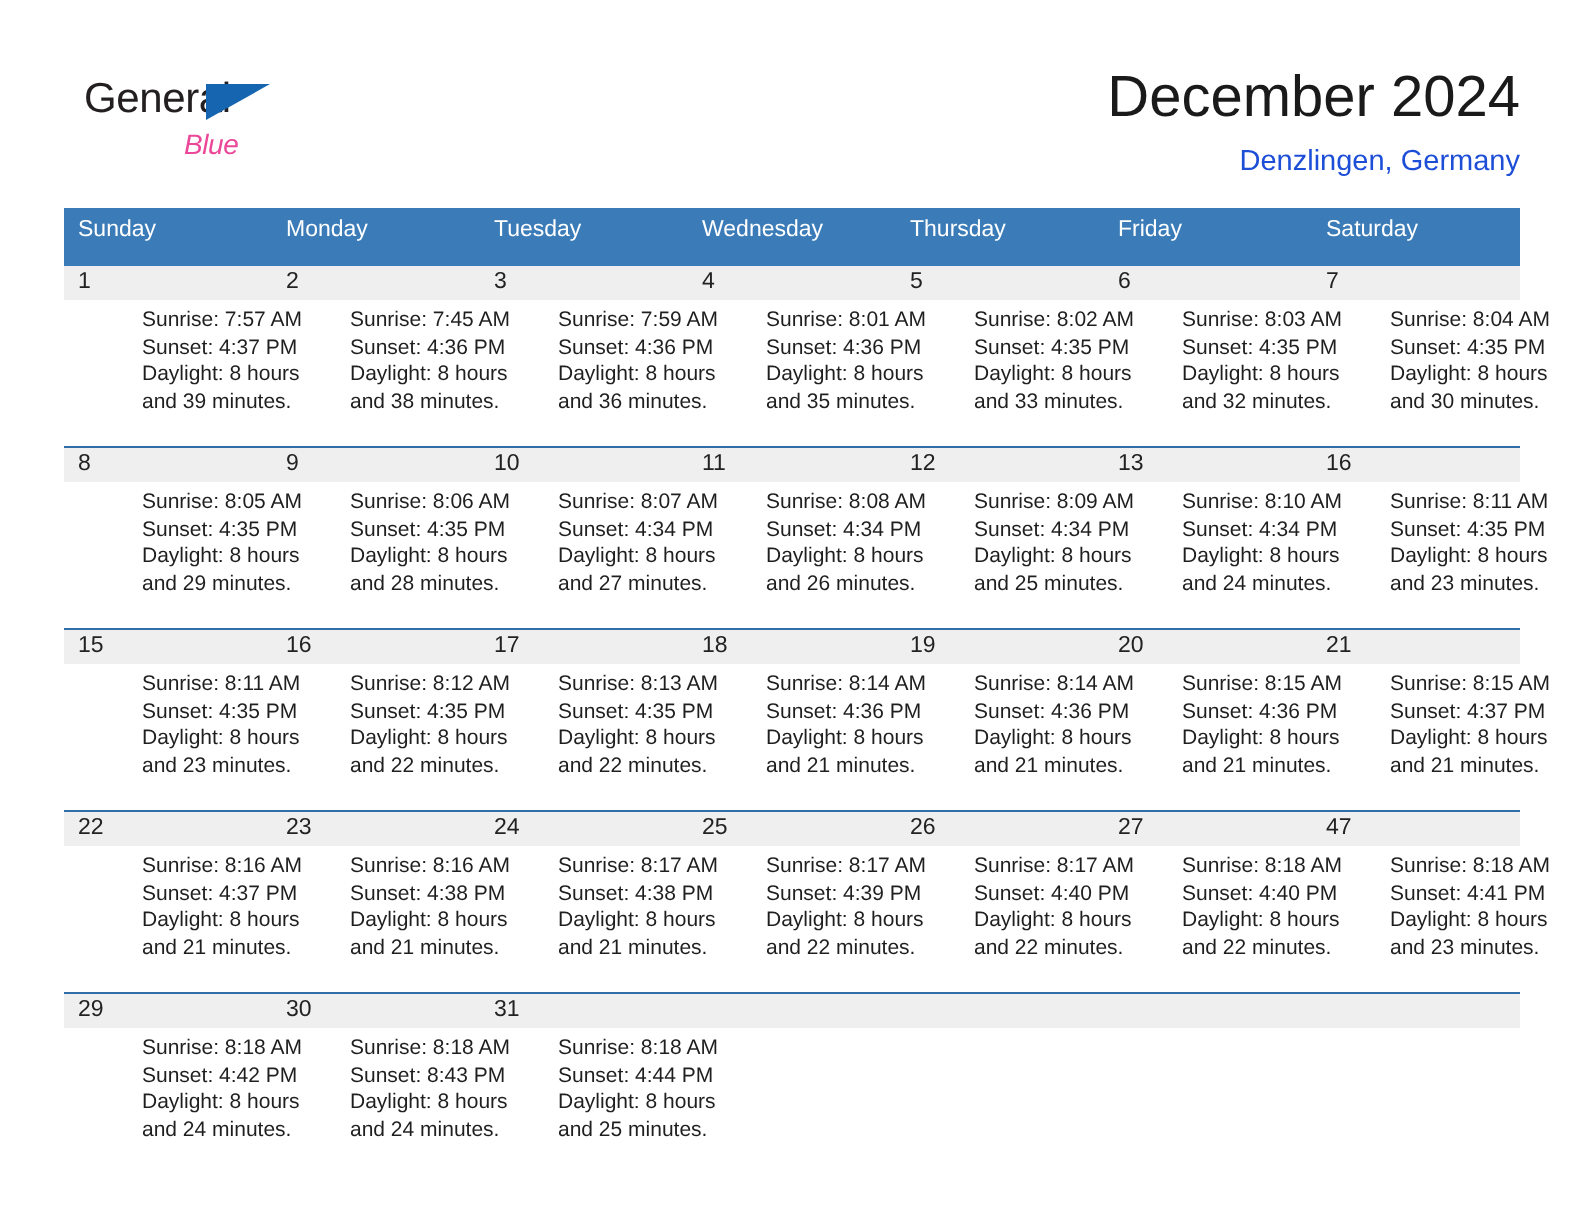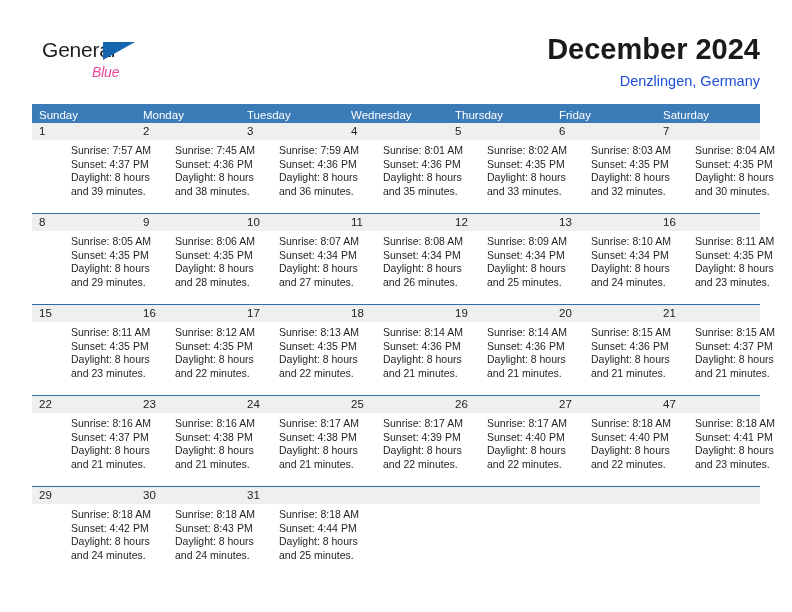--- a/index.html
+++ b/index.html
@@ -72,21 +72,21 @@
     position: absolute;
     right: 36px;
     top: 32px;
     text-align: right;
   }
   .cal-title {
     font-size: 29px;
     color: #1a1a1a;
     line-height: 34px;
     white-space: nowrap;
-    font-weight: bold;
+    font-weight: normal;
   }
   .cal-sub {
     margin-top: 6px;
     font-size: 14.5px;
     color: #1d4ed8;
     line-height: 18px;
     white-space: nowrap;
   }
 
   
@@ -100,21 +100,21 @@
     border-collapse: collapse;
     width: 728px;
     table-layout: fixed;
   }
   table.cal th {
     background: #3b7cb8;
     color: #ffffff;
     font-size: 11.5px;
     font-weight: normal;
     text-align: left;
-    padding: 5px 0 2px 7px;
+    padding: 5px 0 12px 7px;
     height: 12px;
     vertical-align: middle;
     border: none;
   }
   table.cal td {
     vertical-align: top;
     padding: 0;
     border: none;
     width: 104px;
     height: 90px;

